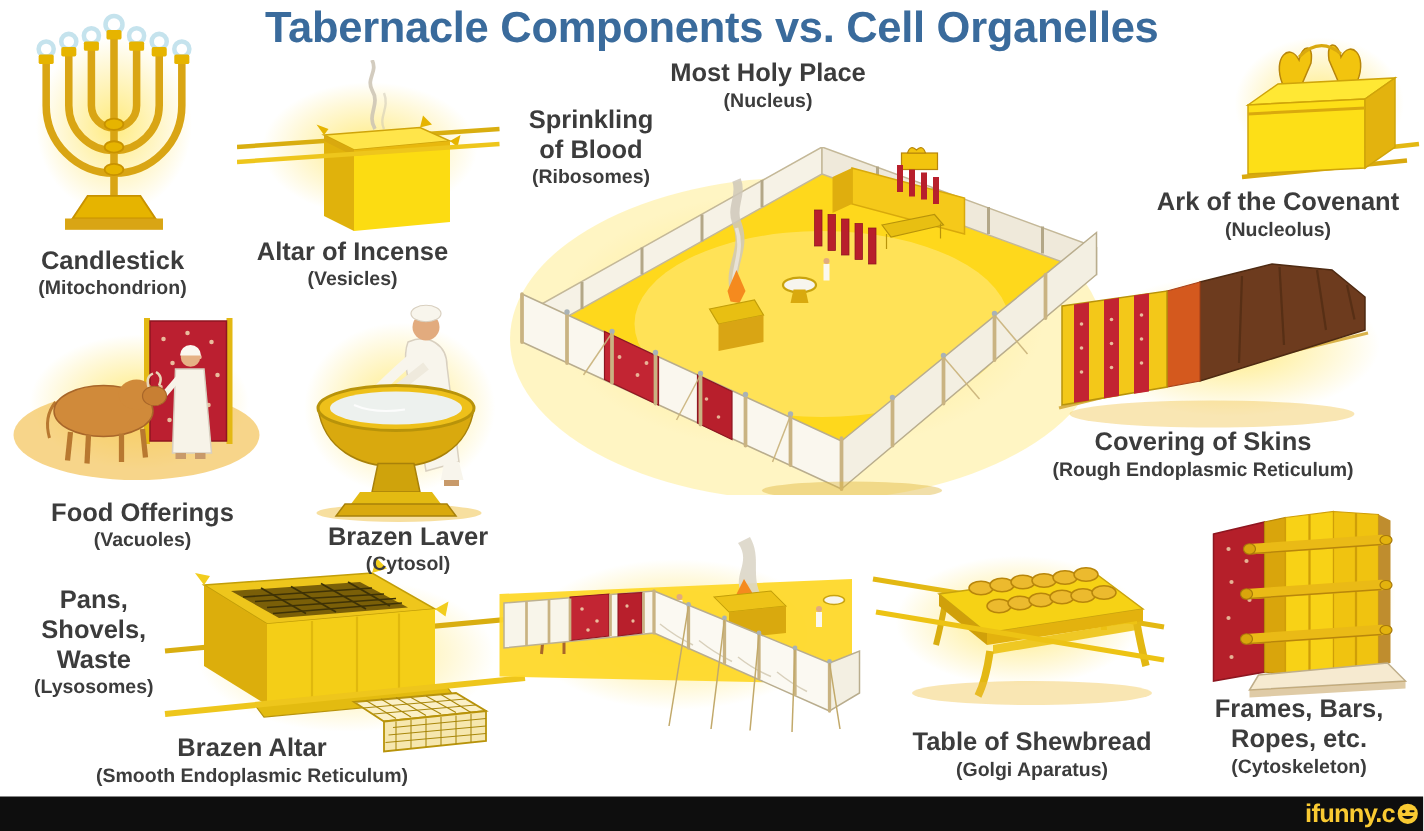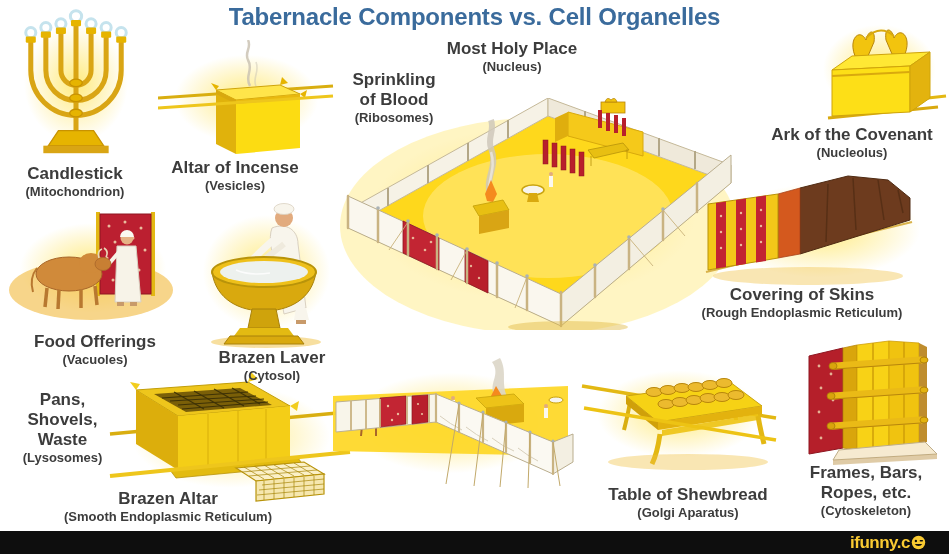--- a/index.html
+++ b/index.html
@@ -1,28 +1,28 @@
 <!DOCTYPE html>
 <html><head>
 <meta charset="utf-8">
 <style>
   html,body{margin:0;padding:0;background:#fff;}
   .stage{position:relative;width:949px;height:554px;background:#ffffff;overflow:hidden;
          font-family:"Liberation Sans",sans-serif;}
   .title{position:absolute;top:3px;left:0;width:100%;text-align:center;
-         font-size:24px;font-weight:bold;color:#3a6b9c;letter-spacing:-0.2px;}
+         font-size:29px;font-weight:bold;color:#3a6b9c;letter-spacing:-0.2px;}
   .label{position:absolute;text-align:center;color:#3c3c3c;line-height:1.18;}
   .label .name{font-weight:bold;font-size:17px;white-space:pre-line;}
   .label .org{font-weight:bold;font-size:13px;white-space:pre-line;}
   .illo{position:absolute;}
   .illo svg{width:100%;height:100%;display:block;}
   .glow{background:radial-gradient(ellipse 52% 48% at 50% 50%,
         rgba(255,234,120,.95) 0%,rgba(255,243,185,.55) 55%,rgba(255,252,235,0) 78%);}
   .bar{position:absolute;left:0;bottom:0;width:100%;height:23px;background:#0e0e0e;
-       display:flex;align-items:center;justify-content:flex-end;box-sizing:border-box;padding-right:23px;}
+       display:flex;align-items:center;justify-content:flex-end;box-sizing:border-box;padding-right:3px;}
   .logo{display:flex;align-items:center;gap:1px;color:#f9ca32;font-weight:800;
         font-size:17px;letter-spacing:-0.5px;line-height:1;}
 </style>
 </head>
 <body>
 
 <div class="stage">
 
   <div class="title">Tabernacle Components vs. Cell Organelles</div>
 

